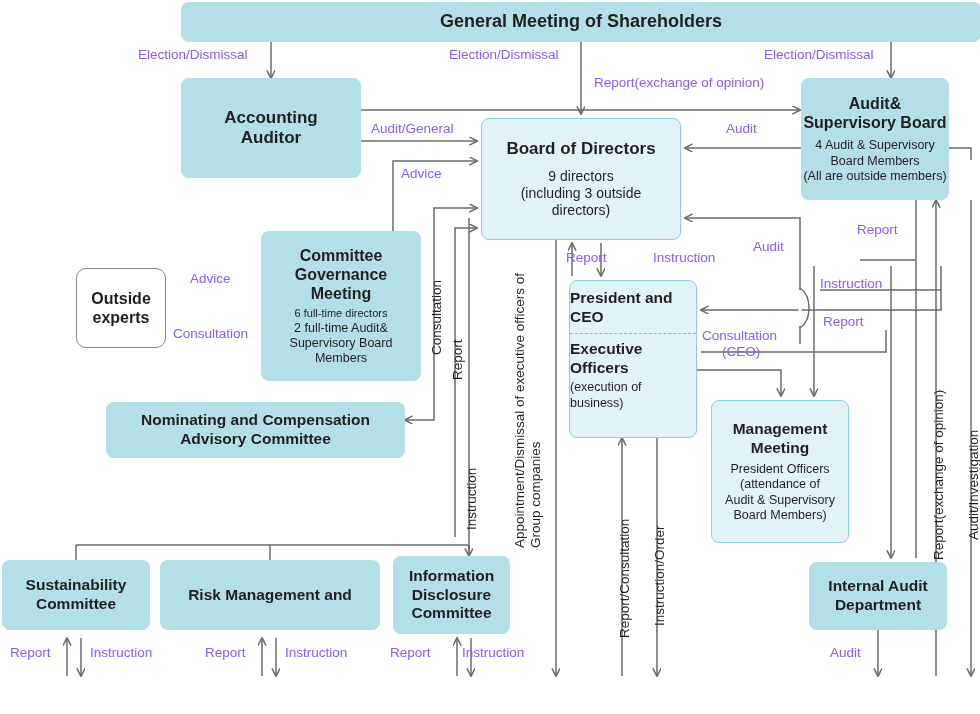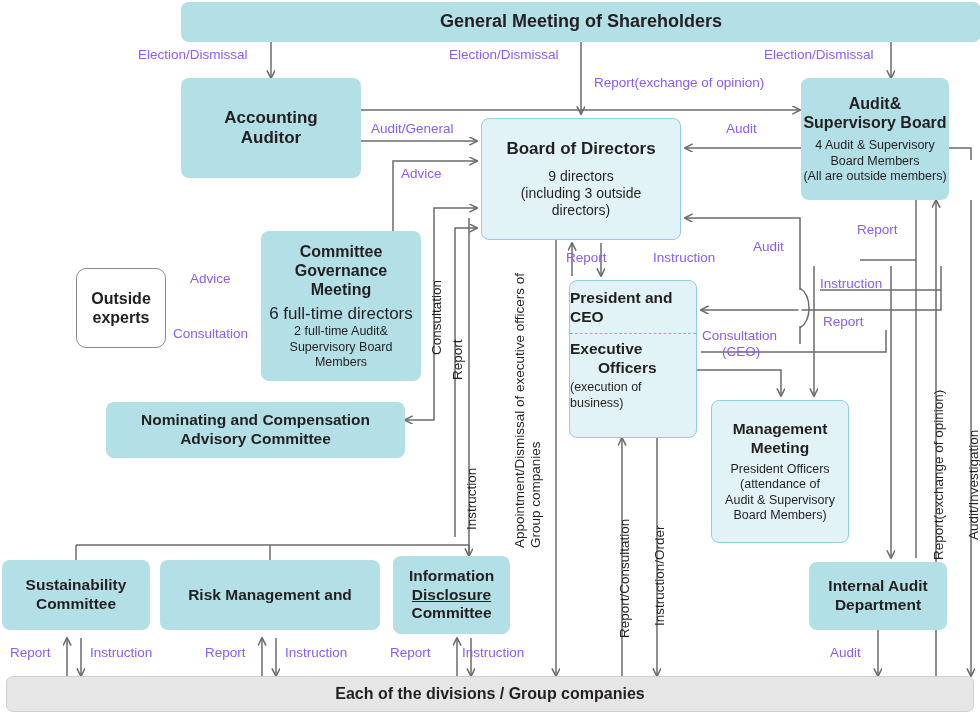--- a/index.html
+++ b/index.html
@@ -152,40 +152,40 @@
 
   <div class="node white" style="left:76px;top:268px;width:90px;height:80px;border-radius:10px;">
     <div class="ttl" style="font-size:16px;">Outside</div>
     <div class="ttl" style="font-size:16px;">experts</div>
   </div>
 
   <div class="node teal" style="left:261px;top:231px;width:160px;height:150px;">
     <div class="ttl" style="font-size:16px;">Committee</div>
     <div class="ttl" style="font-size:16px;">Governance</div>
     <div class="ttl" style="font-size:16px;margin-bottom:4px;">Meeting</div>
-    <div class="sub" style="font-size:17px;">6 full-time directors</div>
+    <div class="sub" style="font-size:11px;">6 full-time directors</div>
     <div class="sub" style="font-size:12.5px;">2 full-time Audit&amp;</div>
     <div class="sub" style="font-size:12.5px;">Supervisory Board</div>
     <div class="sub" style="font-size:12.5px;">Members</div>
   </div>
 
   <div class="node teal" style="left:106px;top:402px;width:299px;height:56px;">
     <div class="ttl" style="font-size:15.5px;">Nominating and Compensation</div>
     <div class="ttl" style="font-size:15.5px;">Advisory Committee</div>
   </div>
 
   <div class="node pale" style="left:569px;top:280px;width:128px;height:158px;justify-content:flex-start;padding-top:8px;">
     <div style="width:100%;">
       <div class="ttl" style="font-size:15.5px;">President and</div>
       <div class="ttl" style="font-size:15.5px;">CEO</div>
     </div>
     <div style="width:100%;border-top:1.5px dashed #6fc4d6;margin:7px 0 6px 0;"></div>
     <div style="width:100%;">
       <div class="ttl" style="font-size:15.5px;">Executive</div>
-      <div class="ttl" style="font-size:15.5px;padding-left:28px;">Officers</div>
+      <div class="ttl" style="font-size:15.5px;">Officers</div>
       <div class="sub" style="font-size:12.5px;margin-top:3px;">(execution of</div>
       <div class="sub" style="font-size:12.5px;">business)</div>
     </div>
   </div>
 
   <div class="node pale" style="left:711px;top:400px;width:138px;height:143px;">
     <div class="ttl" style="font-size:15.5px;">Management</div>
     <div class="ttl" style="font-size:15.5px;margin-bottom:5px;">Meeting</div>
     <div class="sub" style="font-size:12.5px;">President Officers</div>
     <div class="sub" style="font-size:12.5px;">(attendance of</div>
@@ -197,32 +197,29 @@
     <div class="ttl" style="font-size:15.5px;">Sustainability</div>
     <div class="ttl" style="font-size:15.5px;">Committee</div>
   </div>
 
   <div class="node teal" style="left:160px;top:560px;width:220px;height:70px;">
     <div class="ttl" style="font-size:15.5px;">Risk Management and</div>
   </div>
 
   <div class="node teal" style="left:393px;top:556px;width:117px;height:78px;">
     <div class="ttl" style="font-size:15.5px;">Information</div>
-    <div class="ttl" style="font-size:15.5px;text-decoration:underline;">Disclosure</div>
+    <div class="ttl" style="font-size:15.5px;">Disclosure</div>
     <div class="ttl" style="font-size:15.5px;">Committee</div>
   </div>
 
   <div class="node teal" style="left:809px;top:562px;width:138px;height:68px;">
     <div class="ttl" style="font-size:15.5px;">Internal Audit</div>
     <div class="ttl" style="font-size:15.5px;">Department</div>
   </div>
 
-  <div class="node grey" style="left:6px;top:676px;width:968px;height:36px;border-radius:7px;">
-    <div class="ttl" style="font-size:16px;">Each of the divisions / Group companies</div>
-  </div>
 
   <div class="lbl" style="left:138px;top:47px;">Election/Dismissal</div>
   <div class="lbl" style="left:449px;top:47px;">Election/Dismissal</div>
   <div class="lbl" style="left:764px;top:47px;">Election/Dismissal</div>
   <div class="lbl" style="left:594px;top:75px;">Report(exchange of opinion)</div>
   <div class="lbl" style="left:371px;top:121px;">Audit/General</div>
   <div class="lbl" style="left:401px;top:166px;">Advice</div>
   <div class="lbl" style="left:726px;top:121px;">Audit</div>
   <div class="lbl" style="left:753px;top:239px;">Audit</div>
   <div class="lbl" style="left:857px;top:222px;">Report</div>

